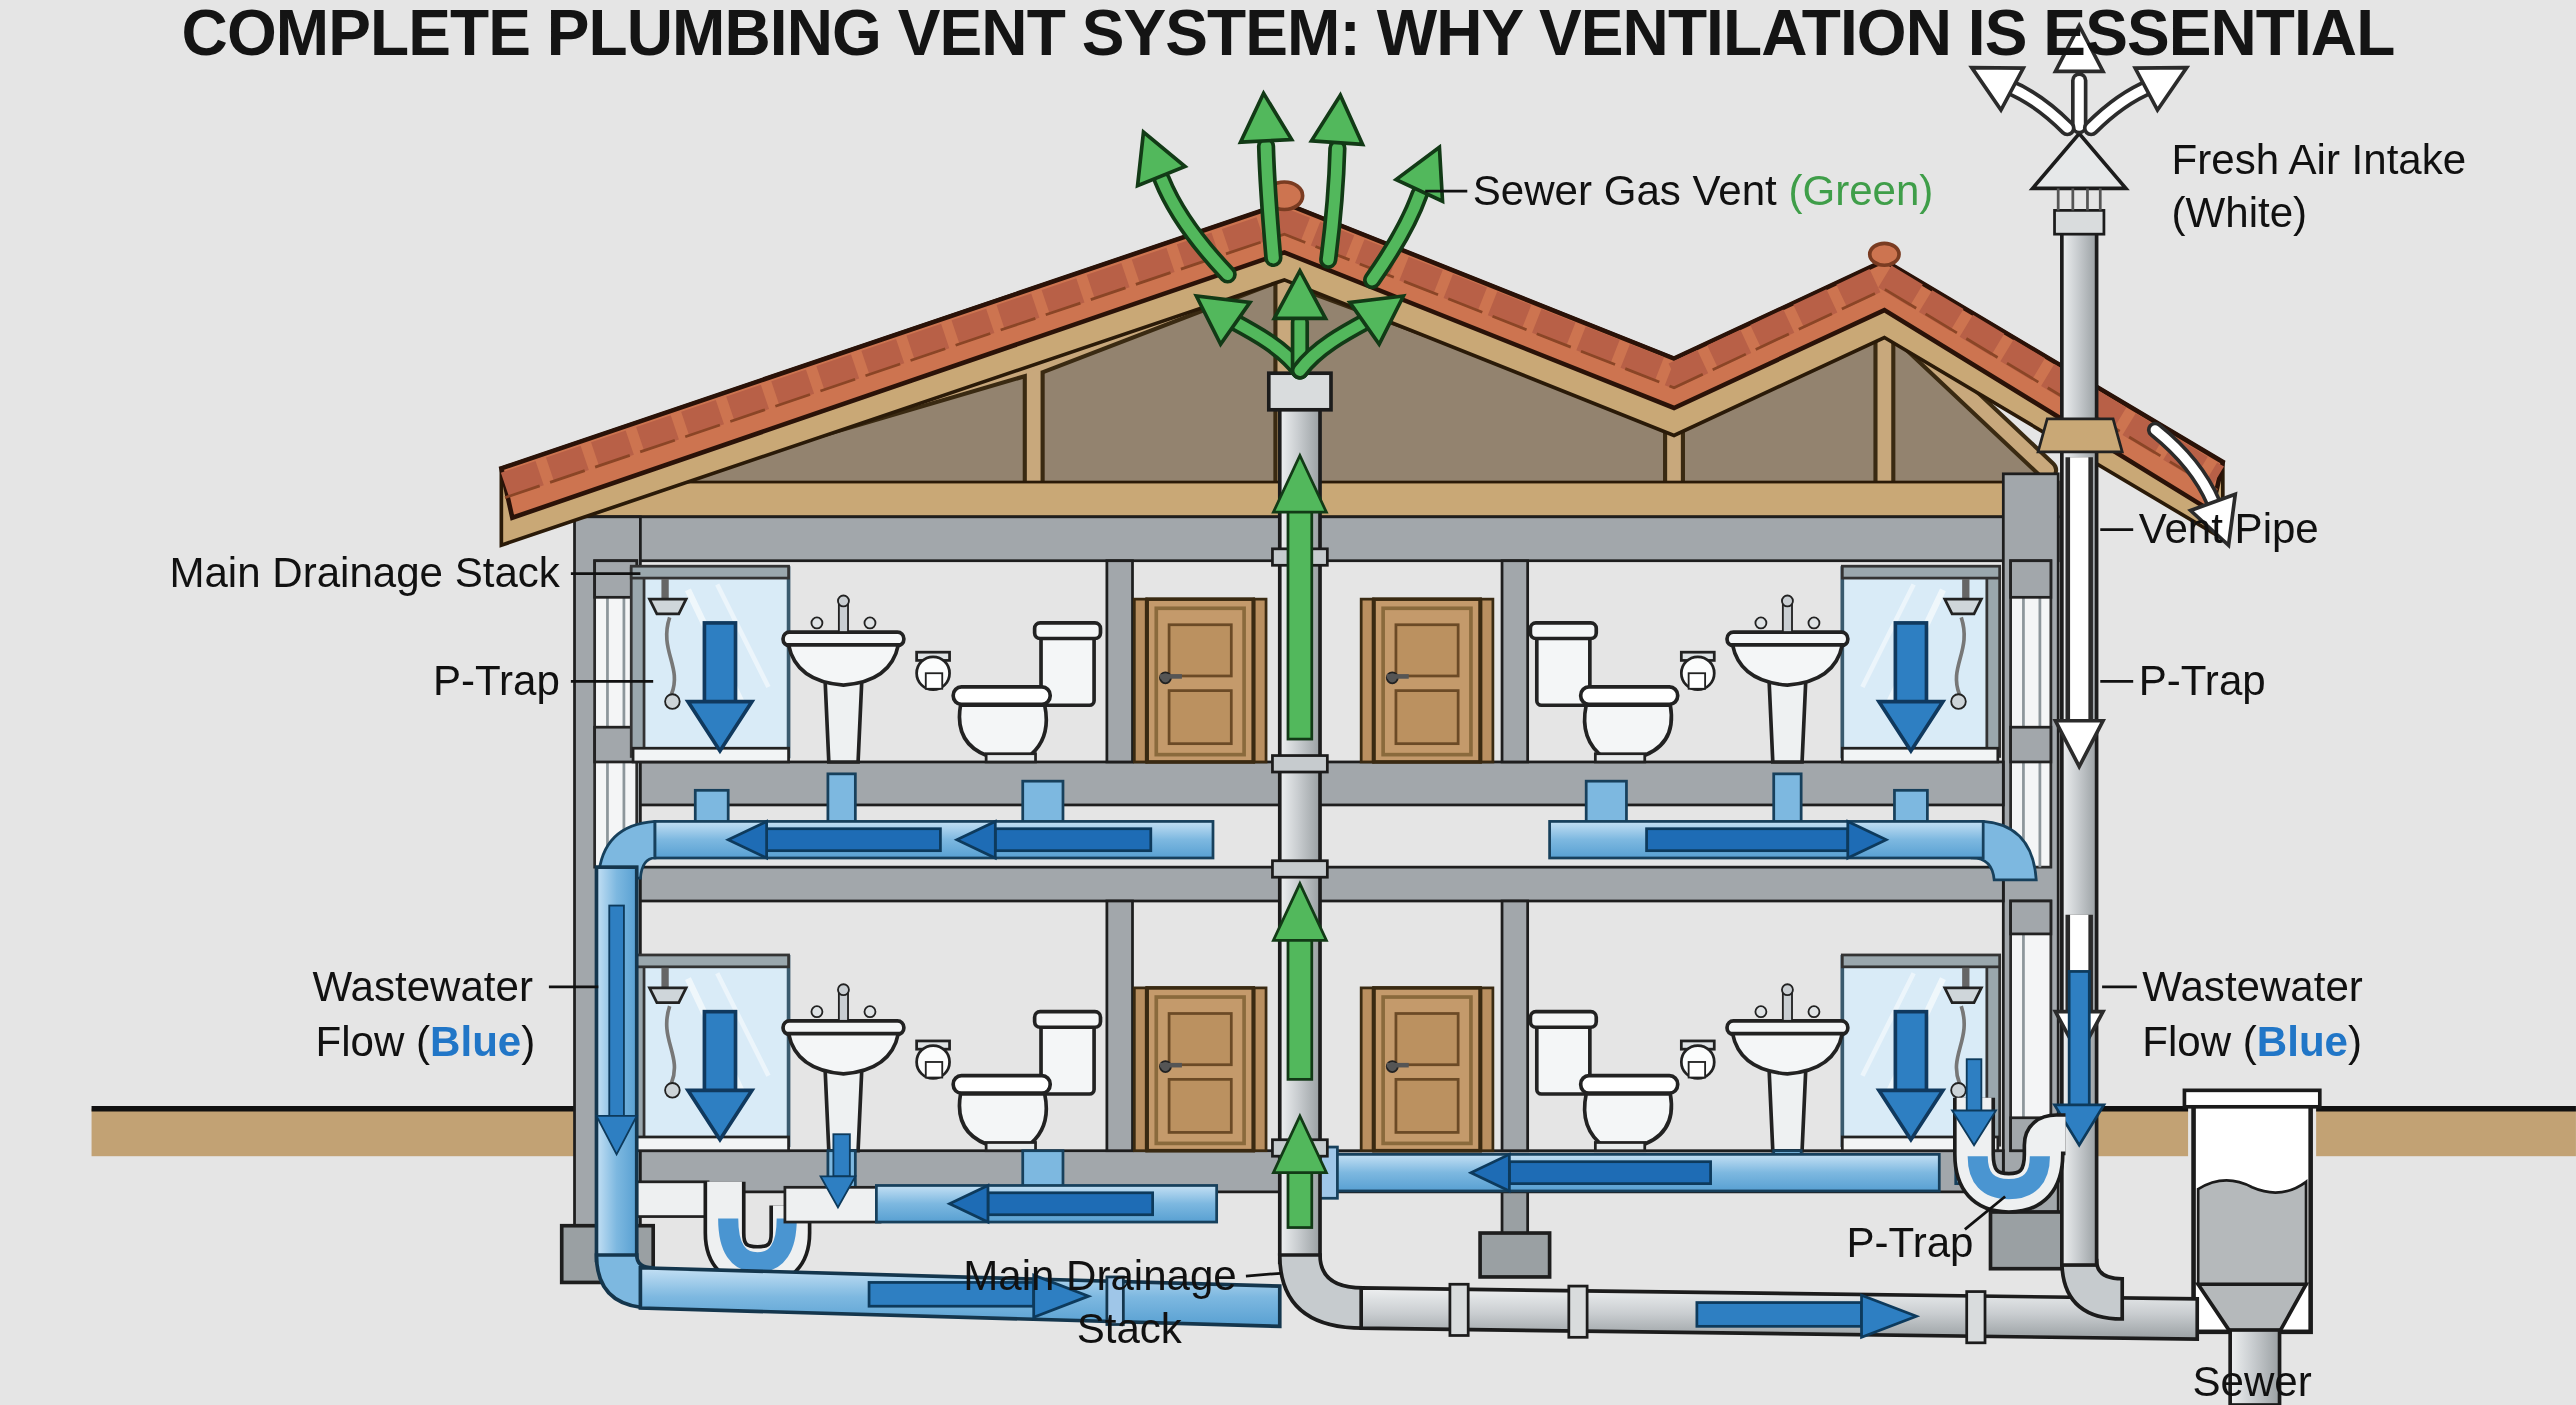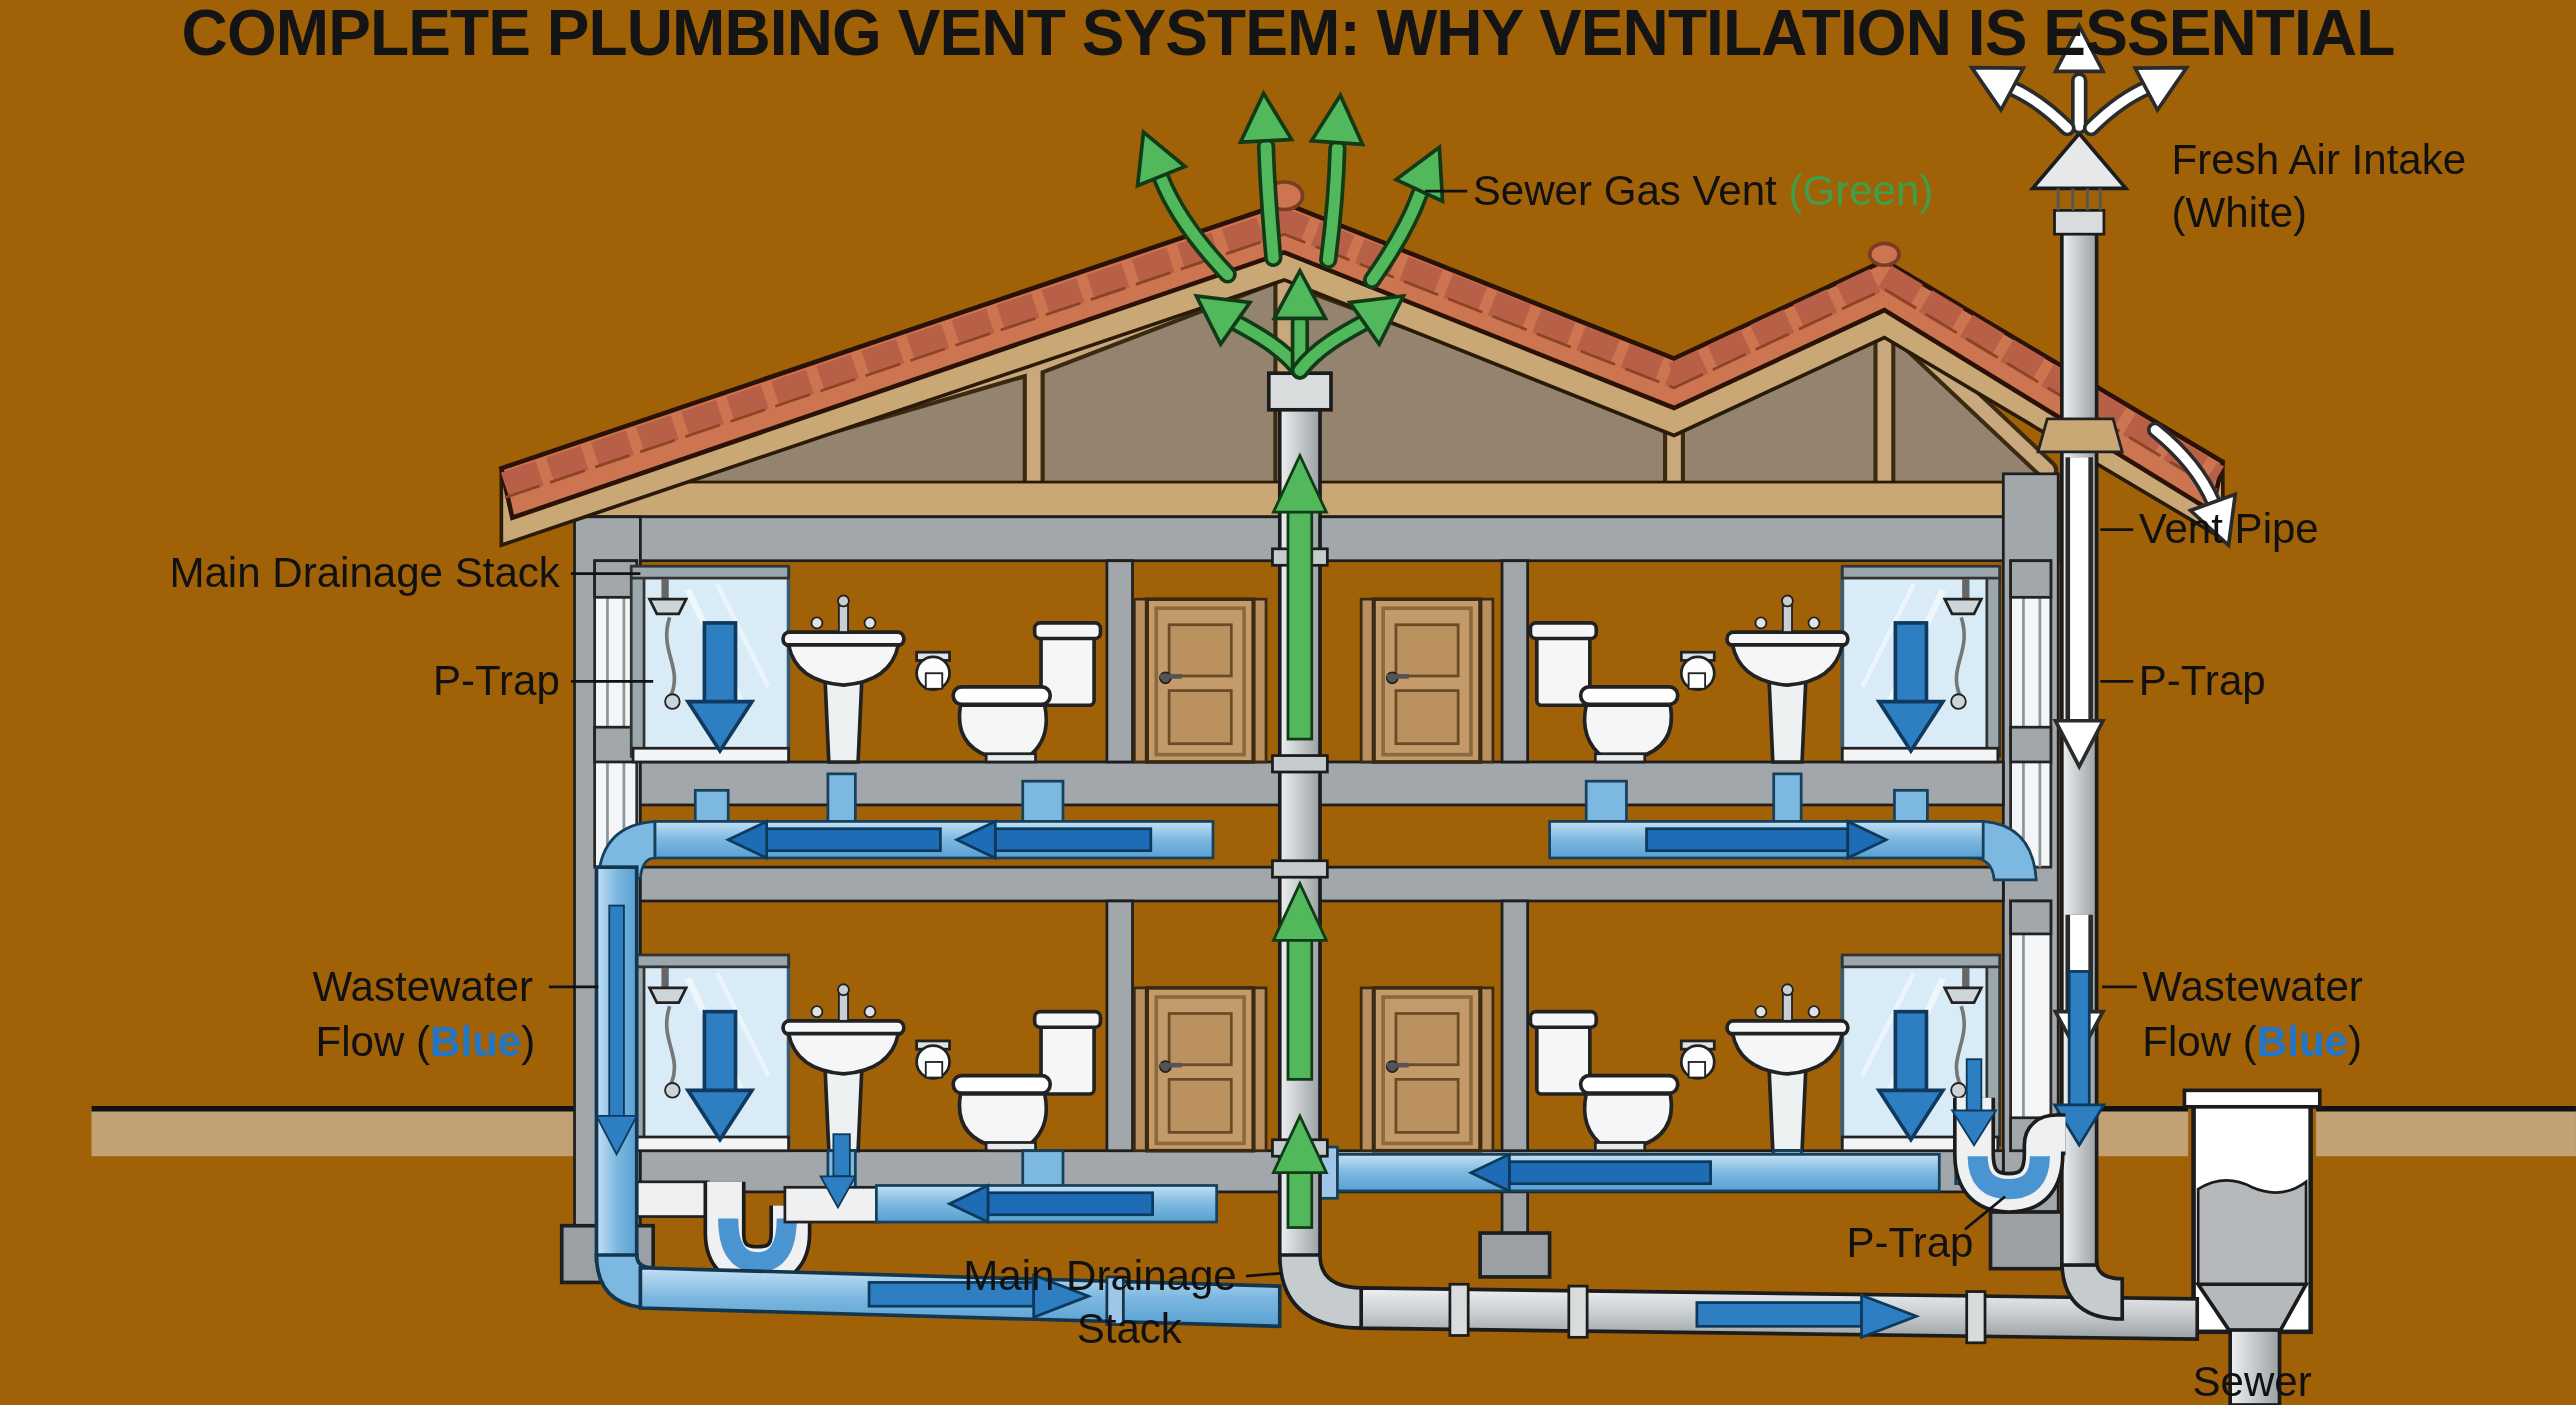--- a/index.html
+++ b/index.html
@@ -1,16 +1,16 @@
 <!DOCTYPE html>
 <html style="font-size:14.6px"><head>
 <meta charset="utf-8">
 <style>
   html,body{margin:0;padding:0;background:#faf8f5;}
-  #stage{position:relative;width:2576px;height:1405px;background:#a16207;overflow:hidden;}
+  #stage{position:relative;width:2576px;height:1405px;background:#e5e5e5;overflow:hidden;}
   svg{display:block;}
   .lbl{font-family:"Liberation Sans",sans-serif;font-size:46px;fill:#111;}
   .title{font-family:"Liberation Sans",sans-serif;font-size:70px;font-weight:bold;fill:#141414;letter-spacing:-1px;}
   .leader{stroke:#111;stroke-width:3;fill:none;}
 </style>
 </head>
 <body>
 
 <div id="stage">
 <svg width="2576" height="1405" viewBox="0 0 2816 1536">

